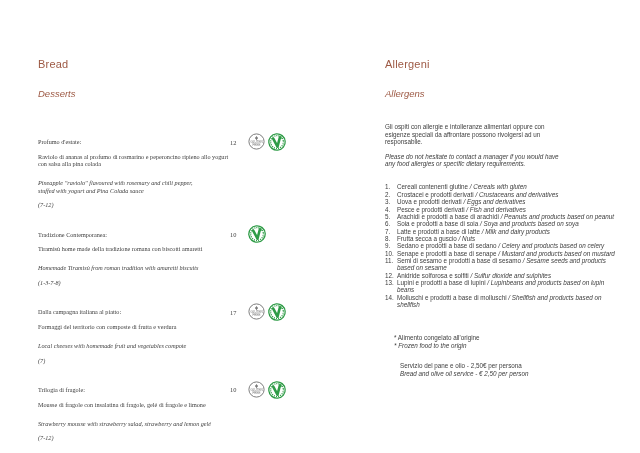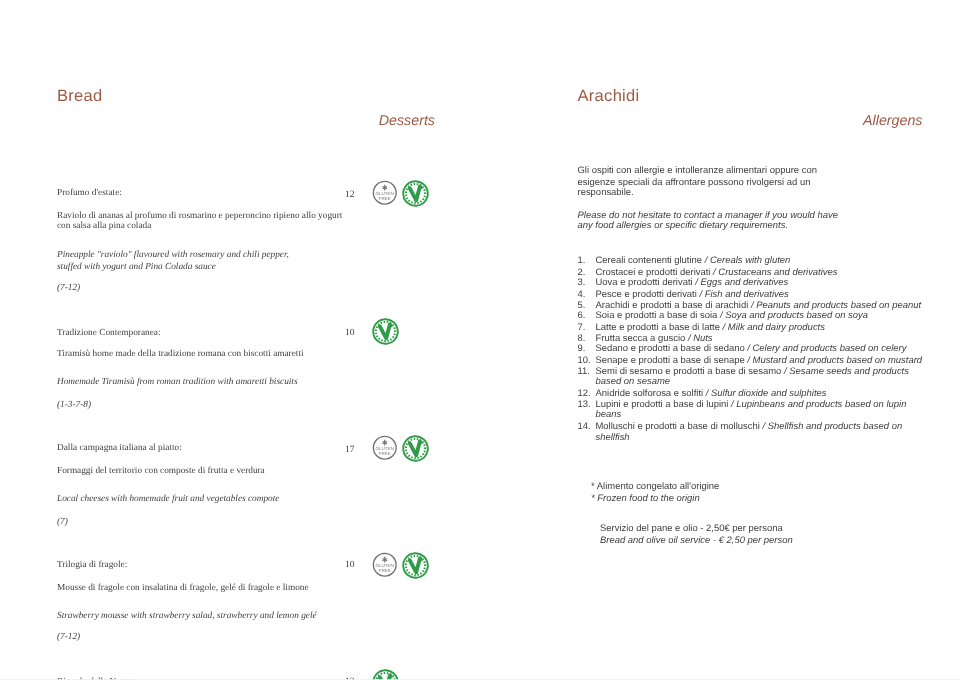--- a/index.html
+++ b/index.html
@@ -14,21 +14,21 @@
   .col-right { position:absolute; left:385px; top:58px; width:230px; }
 
   
   .sec-title {
     font-family:"Liberation Sans", sans-serif;
     font-size:11px; line-height:1.1; color:#9d5944; font-weight:400;
     letter-spacing:.2px;
   }
   .sec-subtitle {
     font-family:"Liberation Sans", sans-serif;
-    font-size:9.5px; font-style:italic; color:#9d5944; margin-top:5px;text-align:right;
+    font-size:9.5px; font-style:italic; color:#9d5944; margin-top:18px;
   }
 
   
   .menu-list { margin-top:32px; }
   .menu-item {
     display:grid; grid-template-columns:192px 18px 1fr;
     margin-bottom:8px;
     font-family:"Liberation Serif", serif;
     color:#3d3d3d; font-size:6.2px; line-height:7.2px;
   }
@@ -181,21 +181,21 @@
               <circle cx="9" cy="9" r="6.4" fill="none" stroke="#2f9c47" stroke-width="1.4" stroke-dasharray="1 1.1"></circle>
               <path d="M5.6 5.2 L9 13.6 L12.4 4.6" fill="none" stroke="#2f9c47" stroke-width="2.6" stroke-linecap="round" stroke-linejoin="round"></path>
               <path d="M12.4 4.6 C 14.2 4.2 14.8 5.4 13.6 6.4 C 12.8 7 12 6.4 12.4 4.6 Z" fill="#2f9c47"></path>
             </svg>
           </div>
         </div>
       </div>
   </div>
 
   <div class="col-right">
-    <div class="sec-title">Arachidi</div>
+    <div class="sec-title">Allergeni</div>
     <div class="sec-subtitle">Allergens</div>
 
     <div class="intro">
       <div class="intro-it">Gli ospiti con allergie e intolleranze alimentari oppure con
 esigenze speciali da affrontare possono rivolgersi ad un
 responsabile.</div>
       <div class="intro-en">Please do not hesitate to contact a manager if you would have
 any food allergies or specific dietary requirements.</div>
     </div>
 

